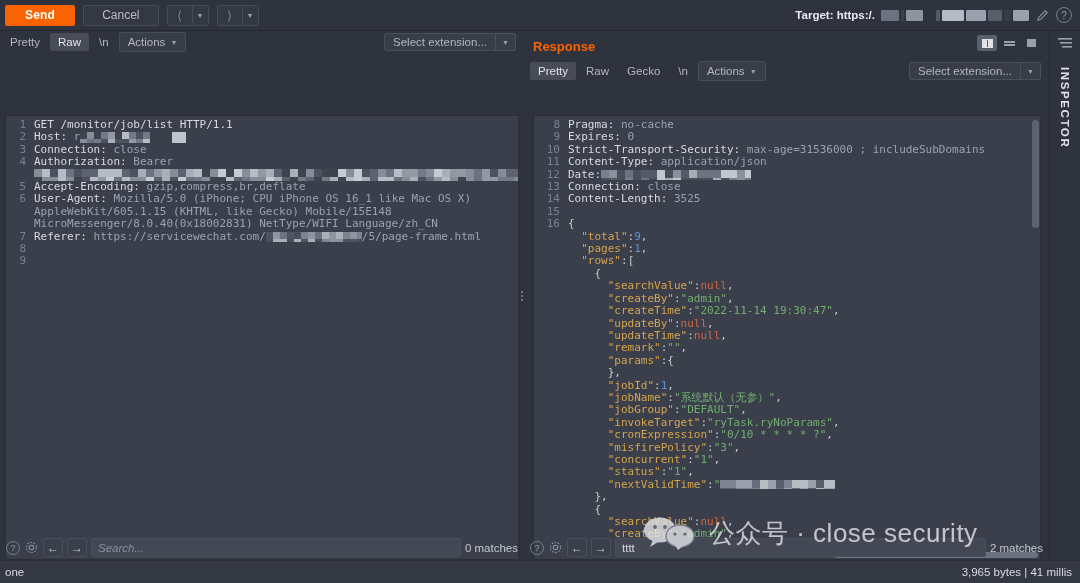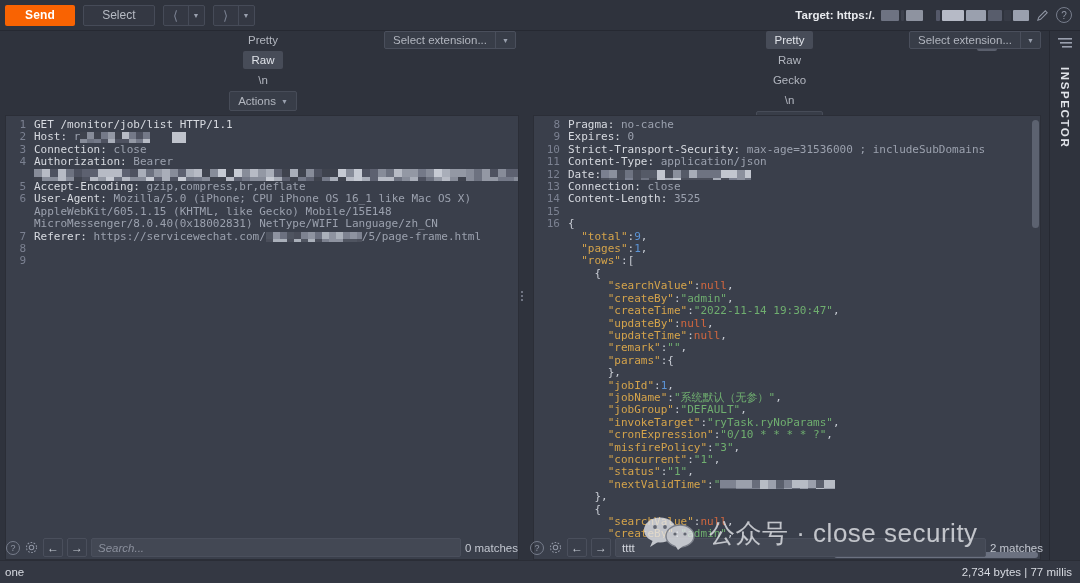--- a/index.html
+++ b/index.html
@@ -51,21 +51,20 @@
 
   .pane-title{
     color:#f96302; font-weight:bold; font-size:13px;
     padding:8px 0 6px 5px;
   }
   .pane-right .pane-title{ padding-left:9px; }
 
   .viewbar{
     display:flex; align-items:center; height:22px; padding-left:2px; gap:2px;
     position:relative;
-    flex-direction:column;
   }
   .pane-right .viewbar{ padding-left:6px; }
   .vb-tab{
     font-size:11.5px; color:#b2b6bf; padding:3px 8px; border-radius:2px; cursor:pointer;
   }
   .vb-tab.sel{ background:#474c58; color:#dfe2e8; }
   .vb-btn{
     font-size:11.5px; color:#b2b6bf; padding:3px 8px; border:1px solid #474c58;
     border-radius:2px; background:#383d48; cursor:pointer; display:flex; align-items:center; gap:5px;
   }
@@ -185,21 +184,21 @@
   }
   
   .mosaic{ position:absolute; overflow:hidden; }
   .mosaic span{ position:absolute; }
 </style>
 </head>
 <body>
 
 <div class="topbar">
   <button class="btn-send">Send</button>
-  <button class="btn-plain">Select</button>
+  <button class="btn-plain">Cancel</button>
 
   <div class="btn-split">
     <div class="mainpart">⟨</div>
     <div class="divider"></div>
     <div class="arrowpart">▼</div>
   </div>
   <div class="btn-split">
     <div class="mainpart">⟩</div>
     <div class="divider"></div>
     <div class="arrowpart">▼</div>
@@ -256,20 +255,21 @@
 
 <div class="splitter">
   <div class="dots">
       <i></i>
       <i></i>
       <i></i>
     </div>
 </div>
 
 <div class="pane pane-right">
+  <div class="pane-title">Response</div>
 
   <div class="layout-toggles">
     <span class="lt sel">
       <i style="width:11px;height:9px;border:1px solid #e0e2e8;display:flex;">
         <i style="flex:1;background:#e0e2e8;"></i>
           <i style="width:1px;"></i>
           <i style="flex:1;background:#e0e2e8;"></i>
       </i>
     </span>
     <span class="lt">
@@ -360,14 +360,14 @@
       <circle cx="25" cy="10" r="1.9" fill="#6e727c"></circle>
       <circle cx="35" cy="17" r="1.6" fill="#6e727c"></circle>
       <circle cx="45" cy="17" r="1.6" fill="#6e727c"></circle>
     </svg>
   </span>
   <span class="wm-text">公众号 · close security</span>
 </div>
 
 <div class="statusbar">
   <span class="status-left">one</span>
-  <span class="status-right">2,734 bytes | 77 millis</span>
+  <span class="status-right">3,965 bytes | 41 millis</span>
 </div>
 
 </body></html>

